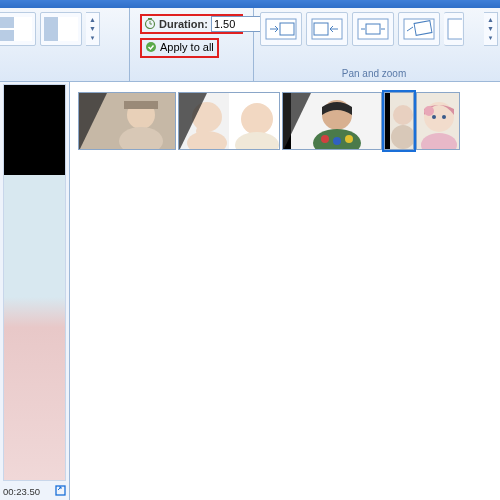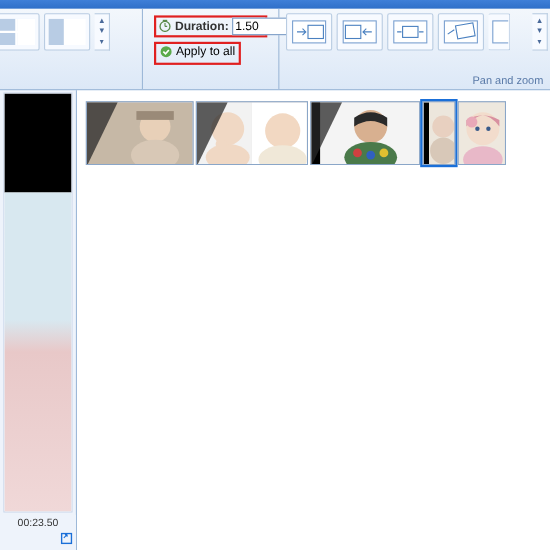--- a/index.html
+++ b/index.html
@@ -106,21 +106,21 @@
     display: flex;
     align-items: center;
     justify-content: center;
     cursor: pointer;
     position: relative;
   }
   .group-label {
     position: absolute;
     bottom: 2px;
     left: 0; right: 6px;
-    text-align: right;
+    text-align: center;
     font-size: 10px;
     color: #5a7aa8;
   }
   .content {
     display: flex;
     height: calc(500px - 82px);
   }
   .preview-panel {
     width: 70px;
     background: #eef3fb;
@@ -148,21 +148,20 @@
     background: linear-gradient(#d8e8f0 40%, #e8c8c8 50%, #f0d8d8);
   }
   .preview-controls {
     display: flex;
     align-items: center;
     gap: 3px;
     padding: 2px 3px;
     font-size: 9.5px;
     color: #333;
     background: #eef3fb;
-    flex-direction: column;
   }
   .timeline {
     flex: 1;
     background: #fff;
     padding: 10px 8px;
     overflow: auto;
   }
   .clip-row {
     display: flex;
     gap: 2px;

